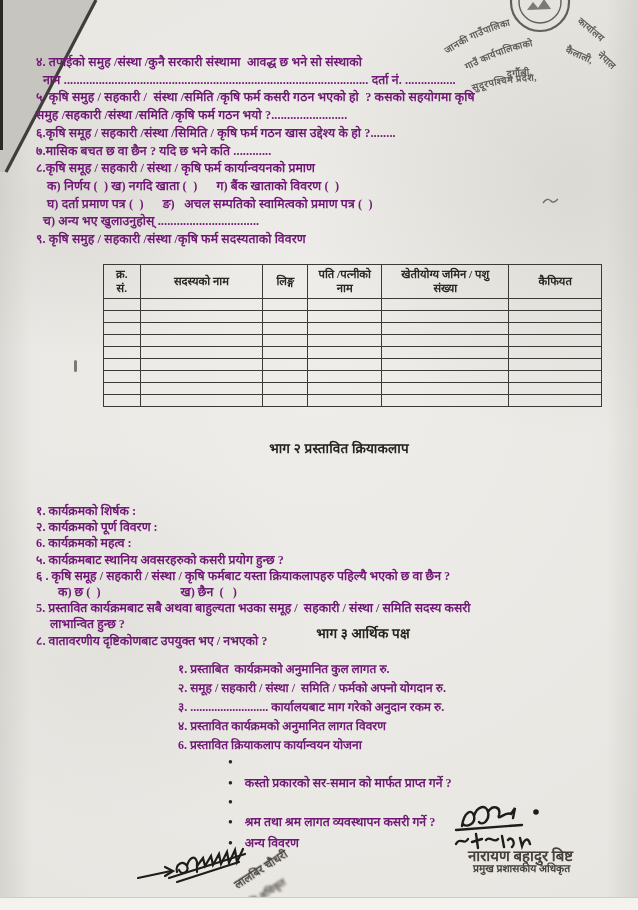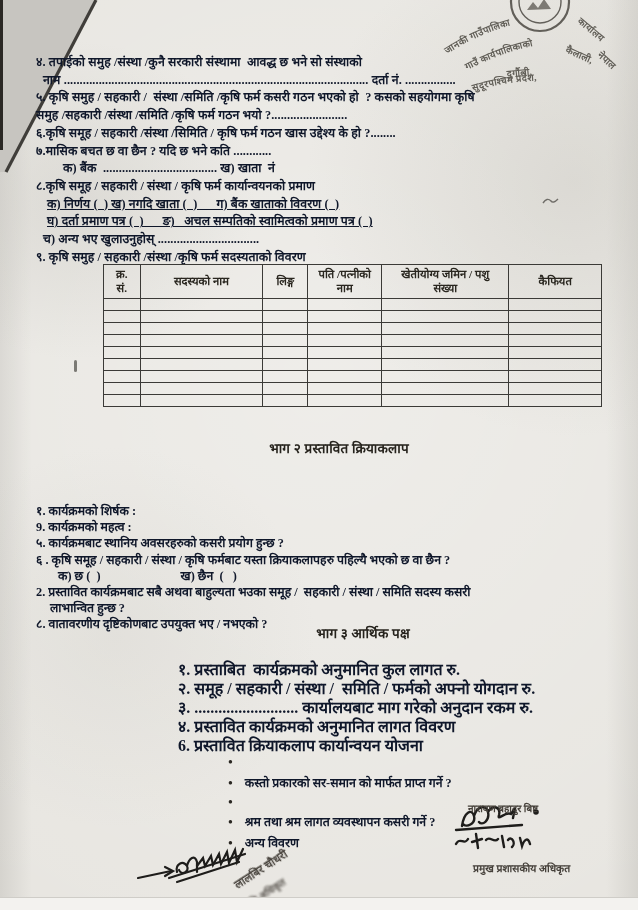--- a/index.html
+++ b/index.html
@@ -14,60 +14,60 @@
       radial-gradient(60% 40% at 90% 20%, rgba(190,188,180,.35), transparent 70%),
       radial-gradient(40% 25% at 12% 22%, rgba(185,183,176,.30), transparent 70%),
       radial-gradient(45% 30% at 18% 70%, rgba(196,194,187,.22), transparent 70%),
       radial-gradient(120% 90% at 50% 42%, rgba(255,255,255,.28), transparent 75%),
       linear-gradient(90deg, rgba(185,183,177,.40), rgba(233,231,226,0) 5%, rgba(233,231,226,0) 95%, rgba(190,188,182,.42)),
       #e8e6e1;
   }
   
   .corner-svg{position:absolute;left:0;top:0;}
   
-  .line{white-space:pre-wrap;color:#0f172a;}
+  .line{white-space:pre-wrap;color:#701a75;}
   .blk{position:absolute;}
   #part1{left:36px;top:54px;width:578px;font-size:12.3px;line-height:17.7px;font-weight:600;letter-spacing:.1px;}
   .ind-a{padding-left:7px;}
   .ind-b{padding-left:27px;}
-  .ind-c{padding-left:11px;text-decoration:underline;}
+  .ind-c{padding-left:11px;}
   
   #members-table{
     position:absolute;left:103px;top:264px;width:499px;
     border-collapse:collapse;table-layout:fixed;border-radius:29px;
   }
   #members-table th,#members-table td{border:1.6px solid #3b3a37;}
   #members-table th{
     font-size:11.3px;font-weight:700;color:#29261f;text-align:center;vertical-align:middle;
     padding:1px 2px;line-height:1.2;white-space:pre-line;height:31px;
   }
   #members-table td{height:11px;padding:0;}
   .heading{
     position:absolute;left:0;right:0;text-align:center;
     font-size:13.5px;font-weight:700;color:#26231d;letter-spacing:.2px;
   }
   #part2-heading{top:439px;transform:translateX(20px);}
   #part3-heading{top:624px;transform:translateX(44px);}
   #part2{left:36px;top:458px;width:585px;font-size:12.3px;line-height:16.2px;font-weight:600;margin-top:45px;}
-  #part3{left:178px;top:660px;width:430px;font-size:16px;line-height:19px;font-weight:600;}
+  #part3{left:178px;top:660px;width:430px;font-size:12px;line-height:19px;font-weight:600;}
   #bullets{left:228px;top:755px;width:400px;font-size:12.3px;line-height:18.8px;font-weight:600;}
   .bullet-row{display:flex;align-items:baseline;}
   .dot{font-size:8px;margin-right:12px;position:relative;top:-2px;color:#2a2722;}
   
   .stamp{position:absolute;left:443px;top:-6px;opacity:.92;}
   .stamp text,.stamp textPath{
     font-family:"Liberation Serif","DejaVu Serif",serif;
     font-size:9.5px;font-weight:700;fill:#56534c;letter-spacing:.4px;
   }
   
   .sig-svg{position:absolute;}
   .stamp-text{position:absolute;color:#45403a;font-weight:700;filter:blur(.3px);}
   #sig-left-name{left:231px;top:879px;transform:rotate(-33deg);transform-origin:0 0;font-size:11.5px;}
   #sig-left-title{left:240px;top:901px;transform:rotate(-33deg);transform-origin:0 0;font-size:10px;filter:blur(.8px);opacity:.85;}
-  #sig-right-name{left:468px;top:801px;font-size:10px;}
+  #sig-right-name{left:468px;top:845px;font-size:15px;}
   #sig-right-title{left:473px;top:861px;font-size:10.5px;}
   
   .pen-mark{position:absolute;left:542px;top:196px;}
   .edge-nub{position:absolute;left:74px;top:360px;width:3px;height:12px;background:#56544f;border-radius:2px;opacity:.75;}
   .scan-strip{position:absolute;left:0;right:0;bottom:0;height:12px;background:#f3f2ef;border-top:1px solid #cfcdc8;}
 </style>
 </head>
 <body>
 
 <div class="paper"></div>
@@ -98,21 +98,20 @@
   <text><textPath href="#arc3" xlink:href="#arc3">सुदूरपश्चिम प्रदेश,</textPath></text>
 </svg>
 
 <div id="part1" class="blk">
   <div class="line">४. तपाईको समुह /संस्था /कुनै सरकारी संस्थामा  आवद्ध छ भने सो संस्थाको</div>
   <div class="line ind-a">नाम ................................................................................................ दर्ता नं. ................</div>
   <div class="line">५. कृषि समुह / सहकारी /  संस्था /समिति /कृषि फर्म कसरी गठन भएको हो  ? कसको सहयोगमा कृषि</div>
   <div class="line">समुह /सहकारी /संस्था /समिति /कृषि फर्म गठन भयो ?........................</div>
   <div class="line">६.कृषि समूह / सहकारी /संस्था /सिमिति / कृषि फर्म गठन खास उद्देश्य के हो ?........</div>
   <div class="line">७.मासिक बचत छ वा छैन ? यदि छ भने कति ............</div>
-  <div class="line ind-b">क) बैंक  .................................... ख) खाता  नं</div>
   <div class="line">८.कृषि समूह / सहकारी / संस्था / कृषि फर्म कार्यान्वयनको प्रमाण</div>
   <div class="line ind-c">क) निर्णय (  ) ख) नगदि खाता (  )      ग) बैंक खाताको विवरण (  )</div>
   <div class="line ind-c">घ) दर्ता प्रमाण पत्र (  )      ङ)   अचल सम्पतिको स्वामित्वको प्रमाण पत्र (  )</div>
   <div class="line ind-a">च) अन्य भए खुलाउनुहोस् ................................</div>
   <div class="line">९. कृषि समुह / सहकारी /संस्था /कृषि फर्म सदस्यताको विवरण</div>
 </div>
 
 <table id="members-table">
   <thead>
     <tr>
@@ -199,25 +198,26 @@
         <td></td>
         <td></td>
         <td></td>
       </tr>
   </tbody>
 </table>
 
 <div id="part2-heading" class="heading">भाग २ प्रस्तावित क्रियाकलाप</div>
 <div id="part2" class="blk">
   <div class="line">१. कार्यक्रमको शिर्षक :</div>
-  <div class="line">9. कार्यक्रमको महत्व :</div>
+  <div class="line">२. कार्यक्रमको पूर्ण विवरण :</div>
+  <div class="line">6. कार्यक्रमको महत्व :</div>
   <div class="line">५. कार्यक्रमबाट स्थानिय अवसरहरुको कसरी प्रयोग हुन्छ ?</div>
   <div class="line">६ . कृषि समूह / सहकारी / संस्था / कृषि फर्मबाट यस्ता क्रियाकलापहरु पहिल्यै भएको छ वा छैन ?</div>
   <div class="line" style="padding-left:22px">क) छ (  )                          ख) छैन  (   )</div>
-  <div class="line">2. प्रस्तावित कार्यक्रमबाट सबै अथवा बाहुल्यता भउका समूह /  सहकारी / संस्था / समिति सदस्य कसरी</div>
+  <div class="line">5. प्रस्तावित कार्यक्रमबाट सबै अथवा बाहुल्यता भउका समूह /  सहकारी / संस्था / समिति सदस्य कसरी</div>
   <div class="line" style="padding-left:14px">लाभान्वित हुन्छ ?</div>
   <div class="line">८. वातावरणीय दृष्टिकोणबाट उपयुक्त भए / नभएको ?</div>
 </div>
 
 <div id="part3-heading" class="heading">भाग ३ आर्थिक पक्ष</div>
 <div id="part3" class="blk">
   <div class="line">१. प्रस्ताबित  कार्यक्रमको अनुमानित कुल लागत रु.</div>
   <div class="line">२. समूह / सहकारी / संस्था /  समिति / फर्मको अफ्नो योगदान रु.</div>
   <div class="line">३. .......................... कार्यालयबाट माग गरेको अनुदान रकम रु.</div>
   <div class="line">४. प्रस्तावित कार्यक्रमको अनुमानित लागत विवरण</div>

